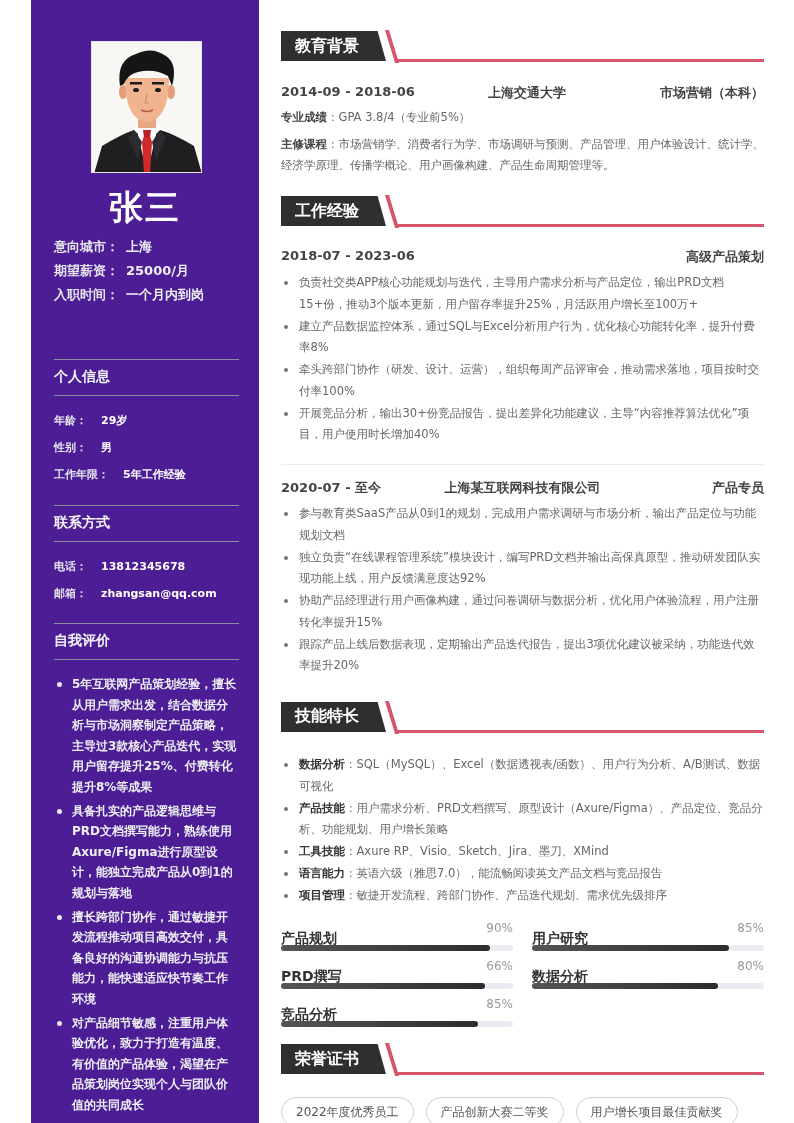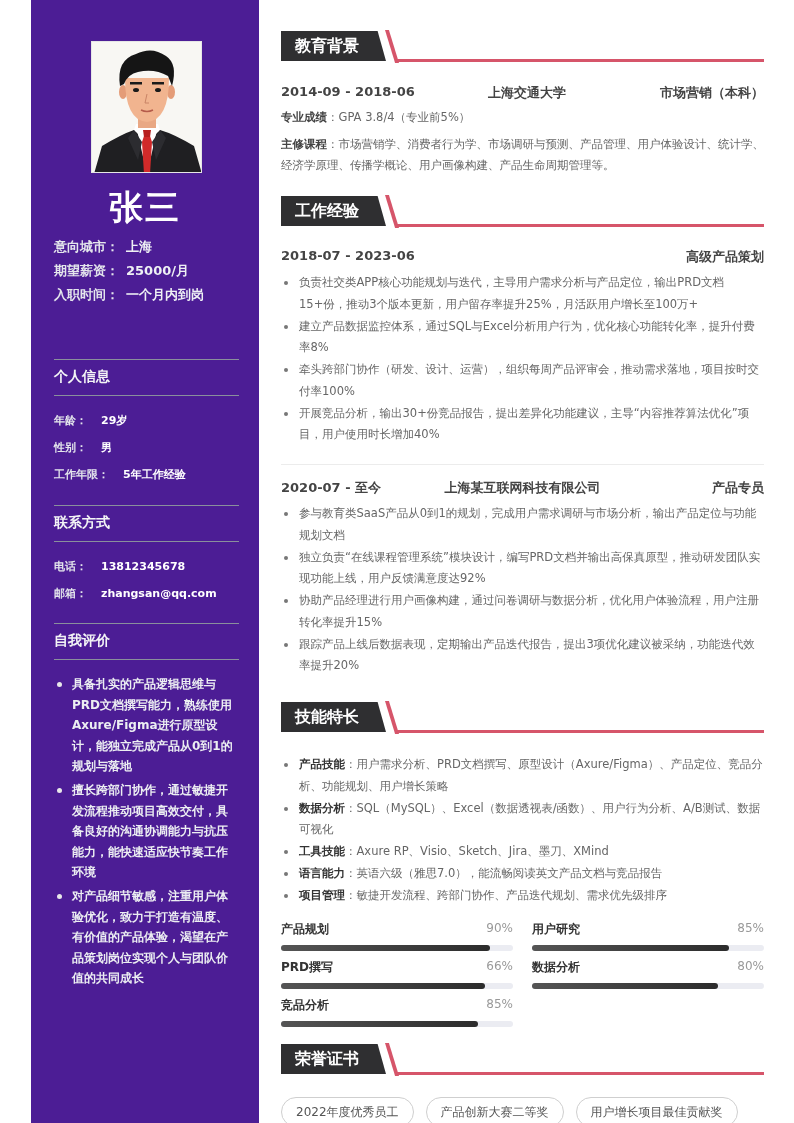--- a/index.html
+++ b/index.html
@@ -67,21 +67,21 @@
     position: relative; padding-left: 18px; font-size: 11.5px; line-height: 21.5px; color: #666; margin-bottom: 0.5px;
   }
   .bullets li::before {
     content: ""; position: absolute; left: 3px; top: 9px; width: 4px; height: 4px;
     border-radius: 50%; background: #777;
   }
   .bullets li b { color: #333; }
   .divider { position: absolute; left: 0; width: 483px; height: 1px; background: #ececec; }
 
   .bar-item { position: absolute; width: 232px; height: 32px; }
-  .bar-item .lbl { position: absolute; left: 0; top: 0; font-size: 12px; font-weight: bold; color: #333; }
+  .bar-item .lbl { position: absolute; left: 0; top: 9px; font-size: 14px; font-weight: bold; color: #333; }
   .bar-item .pct { position: absolute; right: 0; top: 0; font-size: 12px; color: #999; }
   .bar-item .track { position: absolute; left: 0; top: 24px; width: 232px; height: 6px; border-radius: 3px; background: #ebecf2; }
   .bar-item .fill { height: 6px; border-radius: 3px; background: linear-gradient(90deg, #555 0%, #2c2c2c 100%); }
 
   .tags { position: absolute; left: 0; top: 1097px; display: flex; gap: 12px; }
   .tag {
     border: 1px solid #cfcfcf; border-radius: 15px; padding: 6px 14px;
     font-size: 12px; color: #555; background: #fff; height: 30px; line-height: 17px;
   }
 </style>
@@ -176,20 +176,21 @@
         <span class="v">zhangsan@qq.com</span>
       </div>
     </div>
   </div>
 
   <div class="side-section" style="top:623px;">
     <div class="side-hr"></div>
     <div class="side-title">自我评价</div>
     <div class="side-hr"></div>
     <ul class="eval-list">
+      <li>5年互联网产品策划经验，擅长从用户需求出发，结合数据分析与市场洞察制定产品策略，主导过3款核心产品迭代，实现用户留存提升25%、付费转化提升8%等成果</li>
       <li>具备扎实的产品逻辑思维与PRD文档撰写能力，熟练使用Axure/Figma进行原型设计，能独立完成产品从0到1的规划与落地</li>
       <li>擅长跨部门协作，通过敏捷开发流程推动项目高效交付，具备良好的沟通协调能力与抗压能力，能快速适应快节奏工作环境</li>
       <li>对产品细节敏感，注重用户体验优化，致力于打造有温度、有价值的产品体验，渴望在产品策划岗位实现个人与团队价值的共同成长</li>
     </ul>
   </div>
 </aside>
 
 <main class="main">
 
   <div class="sec-head" style="top:31px;">
@@ -233,28 +234,28 @@
     <span class="c">上海某互联网科技有限公司</span>
     <span class="r">产品专员</span>
   </div>
   <ul class="bullets" style="top:503px;">
     <li>参与教育类SaaS产品从0到1的规划，完成用户需求调研与市场分析，输出产品定位与功能规划文档</li>
     <li>独立负责“在线课程管理系统”模块设计，编写PRD文档并输出高保真原型，推动研发团队实现功能上线，用户反馈满意度达92%</li>
     <li>协助产品经理进行用户画像构建，通过问卷调研与数据分析，优化用户体验流程，用户注册转化率提升15%</li>
     <li>跟踪产品上线后数据表现，定期输出产品迭代报告，提出3项优化建议被采纳，功能迭代效率提升20%</li>
   </ul>
 
-  <div class="sec-head" style="top:702px;">
+  <div class="sec-head" style="top:702px;font-family:Liberation Mono, monospace;">
     <div class="tab">技能特长</div>
     <div class="slash"></div>
     <div class="line"></div>
   </div>
   <ul class="bullets" style="top:754px;">
+    <li><b>数据分析</b><span>：SQL（MySQL）、Excel（数据透视表/函数）、用户行为分析、A/B测试、数据可视化</span></li>
     <li><b>产品技能</b><span>：用户需求分析、PRD文档撰写、原型设计（Axure/Figma）、产品定位、竞品分析、功能规划、用户增长策略</span></li>
-    <li><b>数据分析</b><span>：SQL（MySQL）、Excel（数据透视表/函数）、用户行为分析、A/B测试、数据可视化</span></li>
     <li><b>工具技能</b><span>：Axure RP、Visio、Sketch、Jira、墨刀、XMind</span></li>
     <li><b>语言能力</b><span>：英语六级（雅思7.0），能流畅阅读英文产品文档与竞品报告</span></li>
     <li><b>项目管理</b><span>：敏捷开发流程、跨部门协作、产品迭代规划、需求优先级排序</span></li>
   </ul>
 
   <div class="bar-item" style="left:0; top:921px;">
     <span class="lbl">产品规划</span>
     <span class="pct">90%</span>
     <div class="track">
         <div class="fill" style="width: 90%;"></div>

